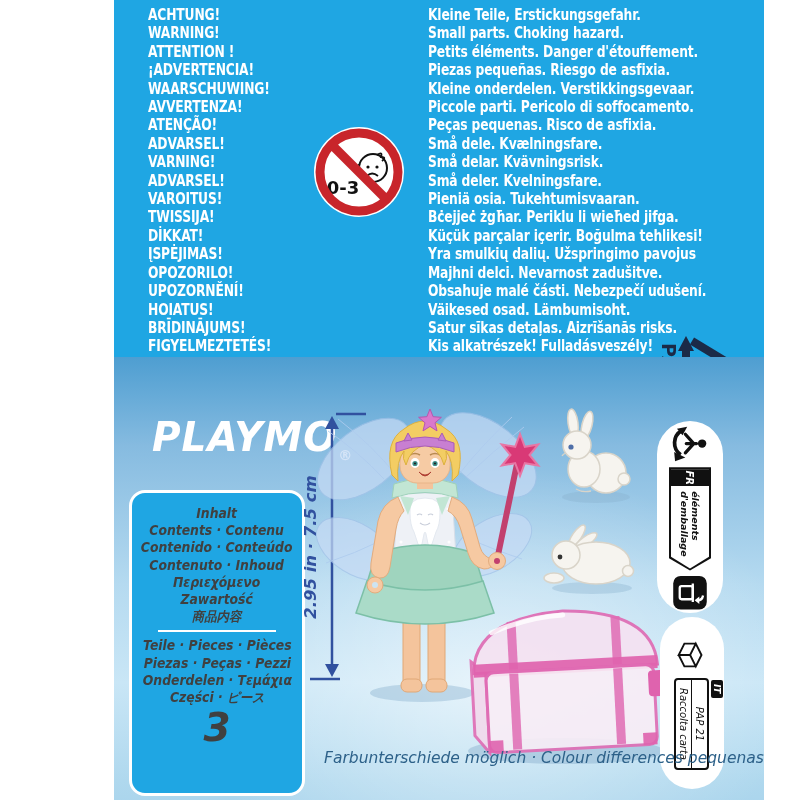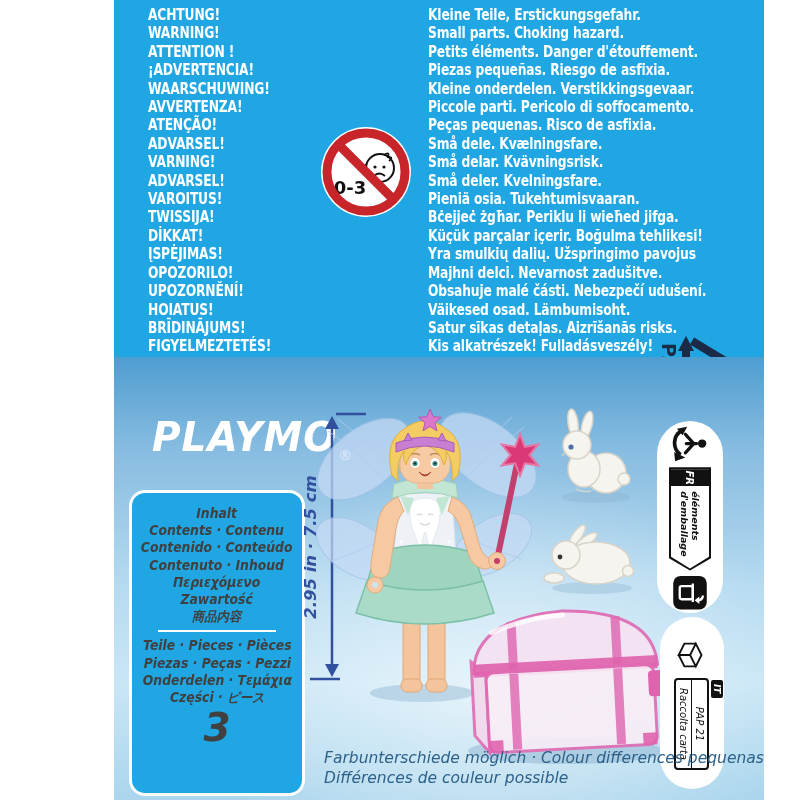--- a/index.html
+++ b/index.html
@@ -8,21 +8,21 @@
   .panel{position:absolute;left:75px;top:0;width:650px;height:800px;}
   .top-section{position:absolute;left:0;top:0;width:650px;height:357px;background:#1FA6E3;}
   .photo-section{position:absolute;left:0;top:357px;width:650px;height:493px;overflow:hidden;
     background:
       radial-gradient(ellipse 430px 300px at 58% 66%, rgba(255,255,255,.55), rgba(255,255,255,0) 72%),
       linear-gradient(180deg,#4E9ED1 0%,#86BBE0 18%,#B5DAF0 46%,#C9E6F6 66%,#AFD8EE 86%,#A2CFEA 100%); font-style: italic;}
   .warn-col{position:absolute;top:6px;color:#fff;font-weight:bold;font-size:15px;line-height:18.4px;
             white-space:nowrap;transform:scaleX(.82);transform-origin:0 0;letter-spacing:-.2px;}
   .warn-left{left:34px;}
   .warn-right{left:314px;}
-  .age-badge{position:absolute;left:206px;top:126px;width:92px;height:92px;}
+  .age-badge{position:absolute;left:199px;top:126px;width:92px;height:92px;}
   .pap{position:absolute;left:520px;top:328px;width:120px;height:88px;}
   .playmo{position:absolute;left:38px;top:58px;color:#fff;font-weight:bold;font-size:39px;
           letter-spacing:1px;transform:scaleY(1.04);white-space:nowrap;}
   .playmo .reg{font-size:14px;font-weight:bold;vertical-align:-8px;margin-left:1px;}
   .info-box{position:absolute;left:15px;top:133px;width:176px;height:306px;background:#1FA6E3;
             border:3.5px solid #fff;border-radius:16px;color:#404040;text-align:center;box-sizing:border-box;
             display:flex;flex-direction:column;align-items:center;padding-top:12px;}
   .info-lines{font-size:13.2px;font-weight:bold;line-height:17.2px;white-space:nowrap;transform:scaleX(.94);}
   .item-number{font-size:45px;font-weight:bold;line-height:48px;margin-top:3px;letter-spacing:.5px;}
   .info-divider{width:118px;height:2px;background:#fff;margin:5px 0 5px 0;}
@@ -316,17 +316,16 @@
           <div class="it-box">
             <div class="it-row1">PAP 21</div>
             <div class="it-row2">Raccolta carta</div>
           </div>
           <div class="it-tab">IT</div>
         </div>
       </div>
 
       <div class="footer">
         <div>Farbunterschiede möglich · Colour differences pequenas ·</div>
-        <div>Différences de couleur possible</div>
       </div>
     </div>
   </div>
 </div>
 
 </body></html>

